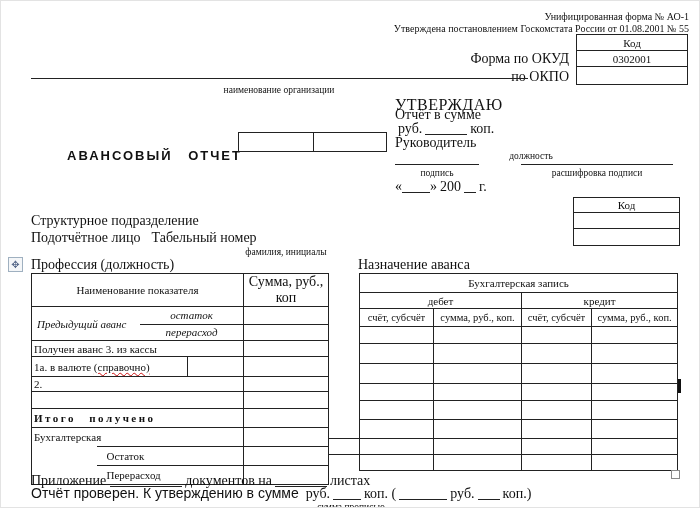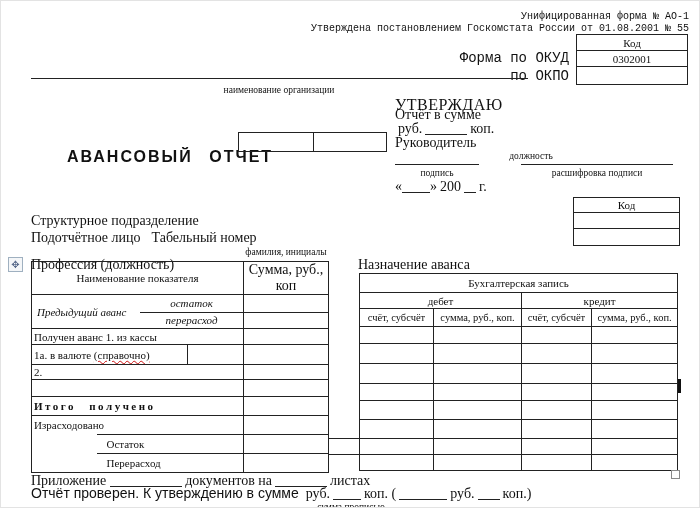--- a/index.html
+++ b/index.html
@@ -6,36 +6,36 @@
   #page {
     position:relative; width:700px; height:508px; background:#fff;
     font-family:"Liberation Serif","DejaVu Serif",serif; color:#111;
     overflow:hidden; border:1px solid #e3e3e3; box-sizing:border-box;
   }
   .abs { position:absolute; }
   .txt { font-size:14px; line-height:13px; white-space:nowrap; }
   .small { font-size:9.5px; line-height:10px; white-space:nowrap; }
   .hdr { font-size:10px; line-height:11.5px; white-space:nowrap; }
   .center { text-align:center; }
-  .right { text-align:right;font-family:Liberation Mono, monospace; }
+  .right { text-align:right; }
   .flexline { display:flex; align-items:flex-start; }
   .flexline > span { flex:0 0 auto; }
   .ul { display:inline-block; border-bottom:1px solid #222; height:12px; flex:0 0 auto; }
   .fill { flex:1 1 auto; border-bottom:1px solid #222; height:12px; }
   .lbl { margin-right:4px; }
   .gap { margin:0 3px; }
 
   table { border-collapse:collapse; table-layout:fixed; }
   td, th { border:1px solid #222; padding:0 2px; font-size:11px; font-weight:normal;
            vertical-align:middle; overflow:hidden; }
   .box td { text-align:center; }
 
   .title {
     font-family:"Liberation Sans","DejaVu Sans",sans-serif;
-    font-size:16px; font-weight:bold; letter-spacing:2px; word-spacing:10px; white-space:nowrap;
+    font-size:13px; font-weight:bold; letter-spacing:2px; word-spacing:10px; white-space:nowrap;
   }
   .approve-h { font-size:16px; letter-spacing:0.5px; }
   .bold-sp { font-weight:bold; letter-spacing:2.5px; word-spacing:8px; }
   .wavy { text-decoration:underline; text-decoration-style:wavy; text-decoration-color:#cc1111; text-decoration-thickness:1px; }
   .sans { font-family:"Liberation Sans","DejaVu Sans",sans-serif; }
 
   
   .prevcell { position:relative; padding:0;font-style:italic; }
   .prevcell .plabel { position:absolute; left:5px; top:50%; transform:translateY(-50%); white-space:nowrap; }
   .prevcell .pline  { position:absolute; left:108px; right:0; top:17px; border-top:1px solid #222; }
@@ -167,21 +167,21 @@
     </div>
   <div class="abs txt flexline" style="left:30px; top:257px; width:300px;">
     <span class="lbl">Профессия (должность)</span>
       <span class="fill"></span>
   </div>
   <div class="abs txt flexline" style="left:357px; top:257px; width:335px;">
     <span class="lbl">Назначение аванса</span>
       <span class="fill"></span>
   </div>
 
-  <table class="abs" style="left:30px; top:260px; width:297px;">
+  <table class="abs" style="left:30px; top:272px; width:297px;">
     <colgroup>
         <col style="width:65px">
         <col style="width:91px">
         <col style="width:56px">
         <col style="width:85px">
       </colgroup>
     <tbody>
         <tr style="height:19px">
       <th colspan="3" class="center">Наименование показателя</th>
       <th class="center" style="font-size:14px">Сумма, руб., коп</th>
@@ -192,42 +192,42 @@
         <span class="pline"></span>
         <span class="ptop">остаток</span>
         <span class="pbot">перерасход</span>
       </td>
       <td></td>
     </tr>
     <tr style="height:16px">
           <td></td>
         </tr>
     <tr style="height:16px">
-      <td colspan="3">Получен аванс 1. из кассы</td>
+      <td colspan="3">Получен аванс 3. из кассы</td>
       <td></td>
     </tr>
     <tr style="height:20px">
       <td colspan="2"><span>1а. в валюте</span> <span class="wavy">(справочно)</span></td>
       <td></td>
       <td></td>
     </tr>
     <tr style="height:15px">
       <td colspan="3">2.</td>
       <td></td>
     </tr>
     <tr style="height:17px">
       <td colspan="3"></td>
       <td></td>
     </tr>
     <tr style="height:19px">
       <td colspan="3" class="bold-sp">Итого получено</td>
       <td></td>
     </tr>
     <tr style="height:19px">
-      <td colspan="3" class="nobot">Израсходовано</td>
+      <td colspan="3" class="nobot">Бухгалтерская</td>
       <td></td>
     </tr>
     <tr style="height:19px">
       <td class="nb-l"></td>
       <td colspan="2" class="ind nobot">Остаток</td>
       <td></td>
     </tr>
     <tr style="height:19px">
       <td class="nb-l2"></td>
       <td colspan="2" class="ind">Перерасход</td>

